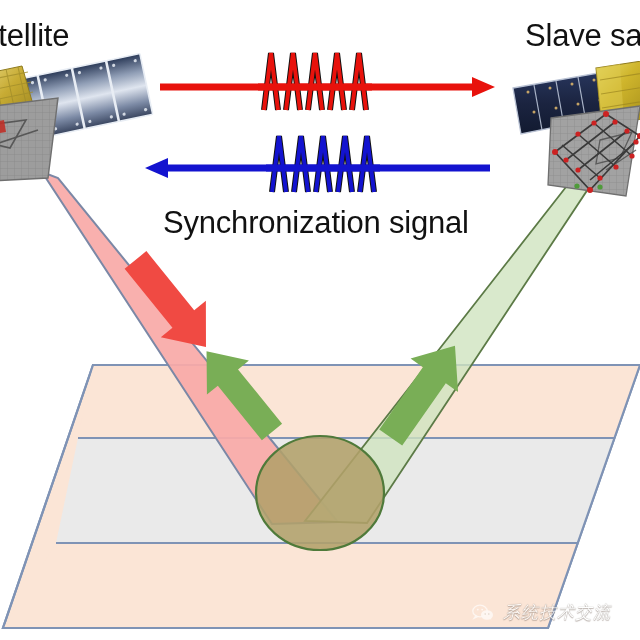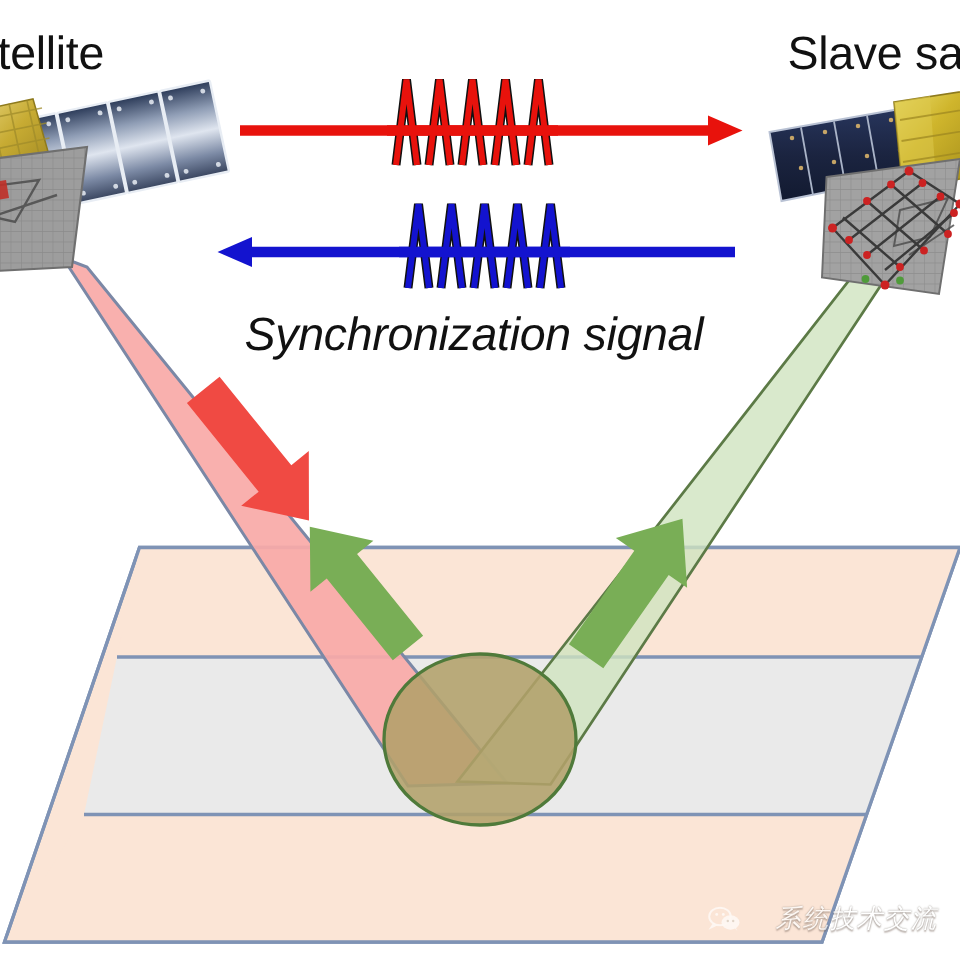--- a/index.html
+++ b/index.html
@@ -39,29 +39,28 @@
     left: 525px;
     top: 18px;
     font-size: 31px;
     letter-spacing: -0.2px;
   }
   #label-sync {
     left: 163px;
     top: 205px;
     font-size: 31px;
     letter-spacing: -0.2px;
-    font-style: italic;
   }
   #watermark {
     position: absolute;
     left: 472px;
     top: 601px;
     display: flex;
     align-items: center;
-    gap: 23px;
+    gap: 9px;
     opacity: 0.72;
   }
   #watermark .wm-text {
     font-family: "DejaVu Sans", sans-serif;
     font-size: 17px;
     color: #ffffff;
     text-shadow: 0 0 1px rgba(90,80,70,0.95), 0 1px 1px rgba(120,100,90,0.6);
     letter-spacing: 1px;
     font-style: italic;
   }

